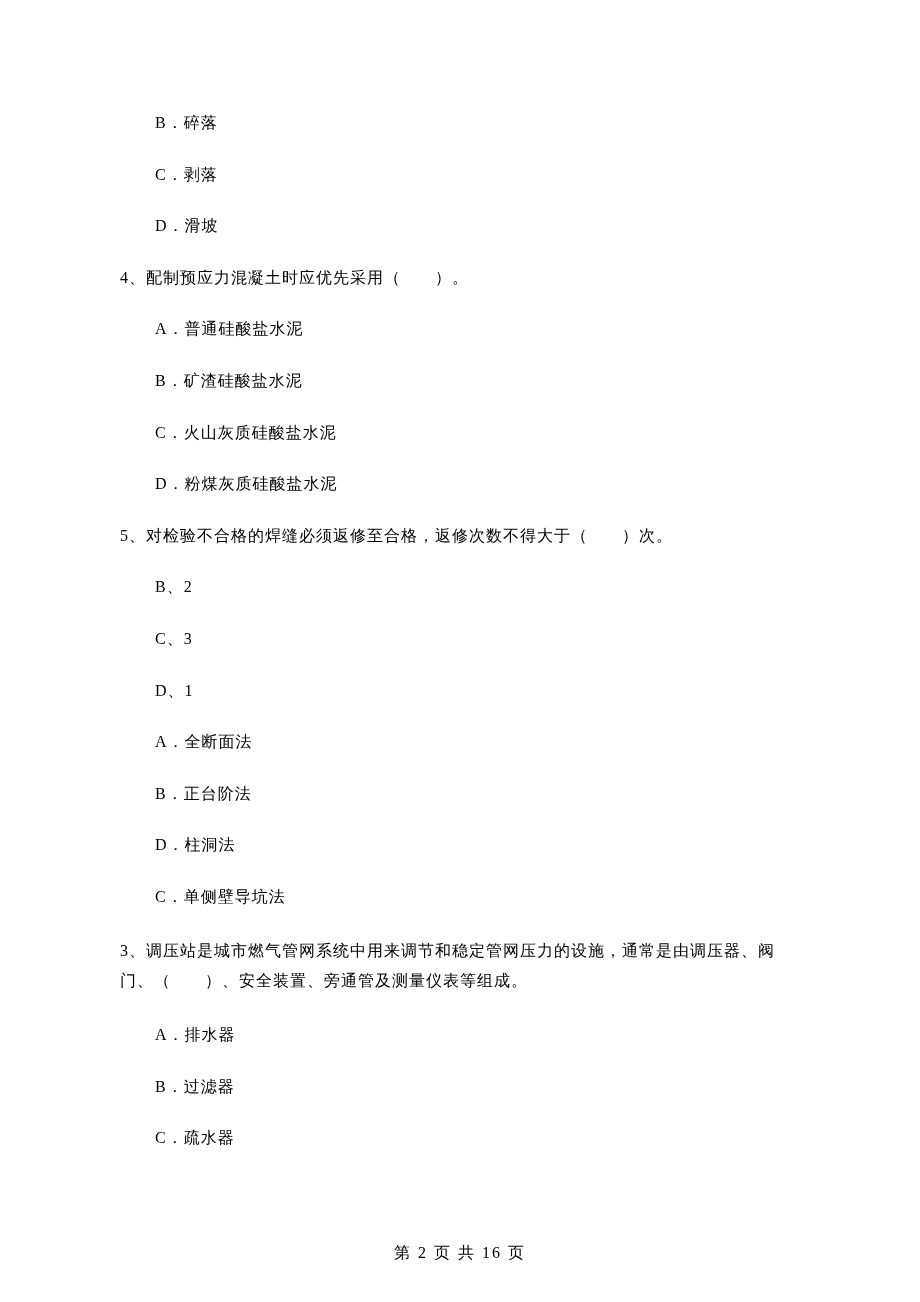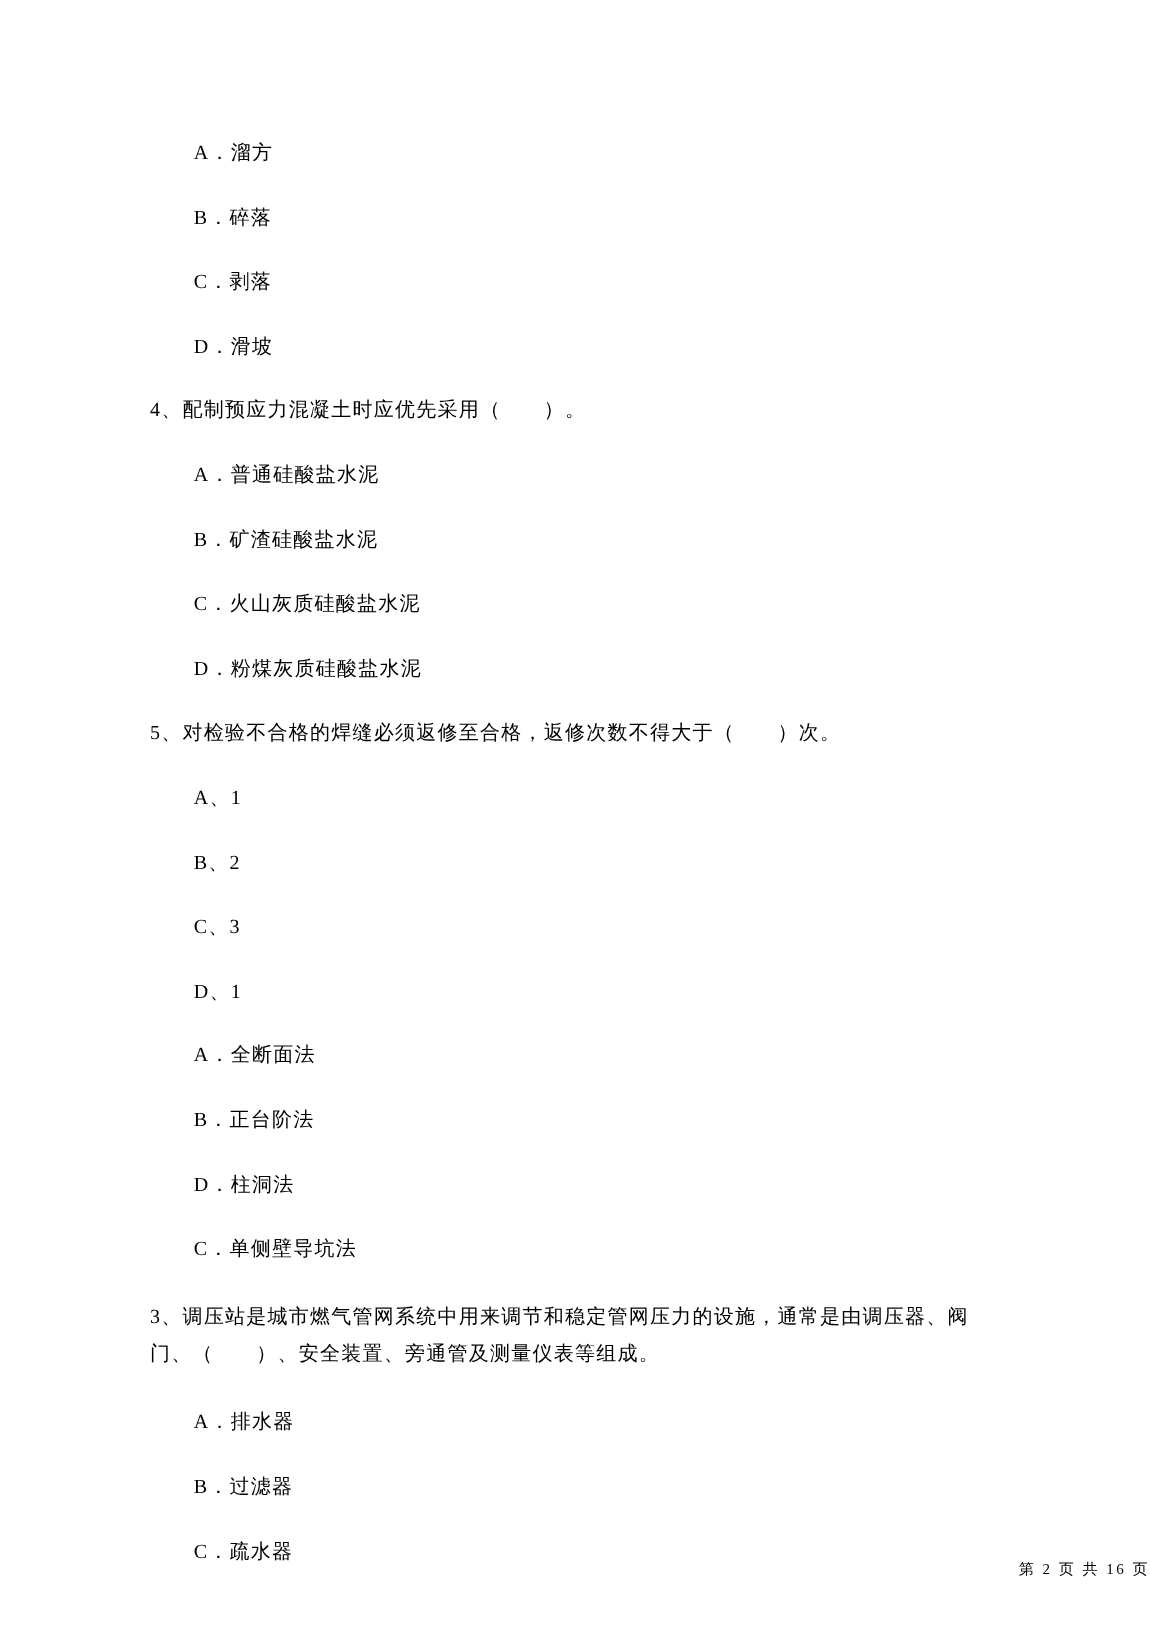--- a/index.html
+++ b/index.html
@@ -31,43 +31,41 @@
   .question-multiline {
     margin-top: 6px;
     margin-bottom: 26px;
     letter-spacing: 1px;
     line-height: 1.9;
   }
   .footer {
     position: absolute;
     bottom: 38px;
     width: 100%;
-    text-align: right;
-    font-size: 12px;
+    text-align: center;
+    font-size: 16px;
     letter-spacing: 2px;
   }
 </style>
 </head>
 <body>
 
 <div class="page">
 
-  <div class="option">A．溜方</div>
   <div class="option">B．碎落</div>
   <div class="option">C．剥落</div>
   <div class="option">D．滑坡</div>
 
   <div class="question">4、配制预应力混凝土时应优先采用（　　）。</div>
   <div class="option">A．普通硅酸盐水泥</div>
   <div class="option">B．矿渣硅酸盐水泥</div>
   <div class="option">C．火山灰质硅酸盐水泥</div>
   <div class="option">D．粉煤灰质硅酸盐水泥</div>
 
   <div class="question">5、对检验不合格的焊缝必须返修至合格，返修次数不得大于（　　）次。</div>
-  <div class="option">A、1</div>
   <div class="option">B、2</div>
   <div class="option">C、3</div>
   <div class="option">D、1</div>
 
   <div class="option">A．全断面法</div>
   <div class="option">B．正台阶法</div>
   <div class="option">D．柱洞法</div>
   <div class="option">C．单侧壁导坑法</div>
 
   <div class="question-multiline">3、调压站是城市燃气管网系统中用来调节和稳定管网压力的设施，通常是由调压器、阀门、（　　）、安全装置、旁通管及测量仪表等组成。</div>

